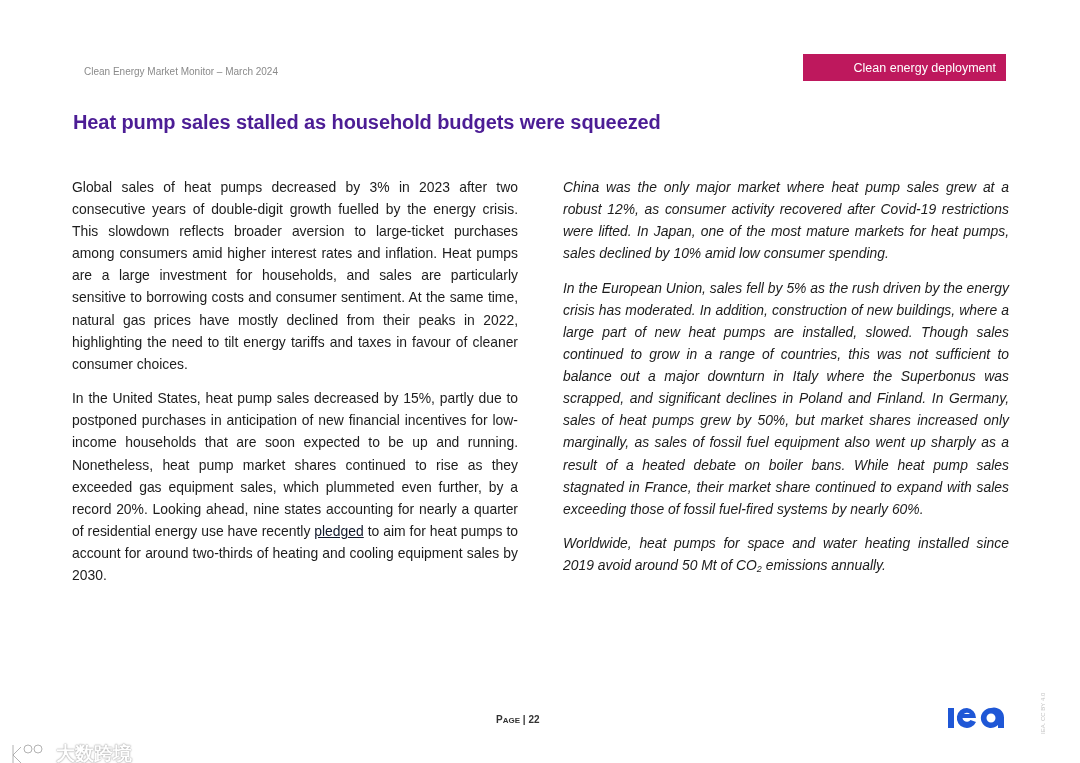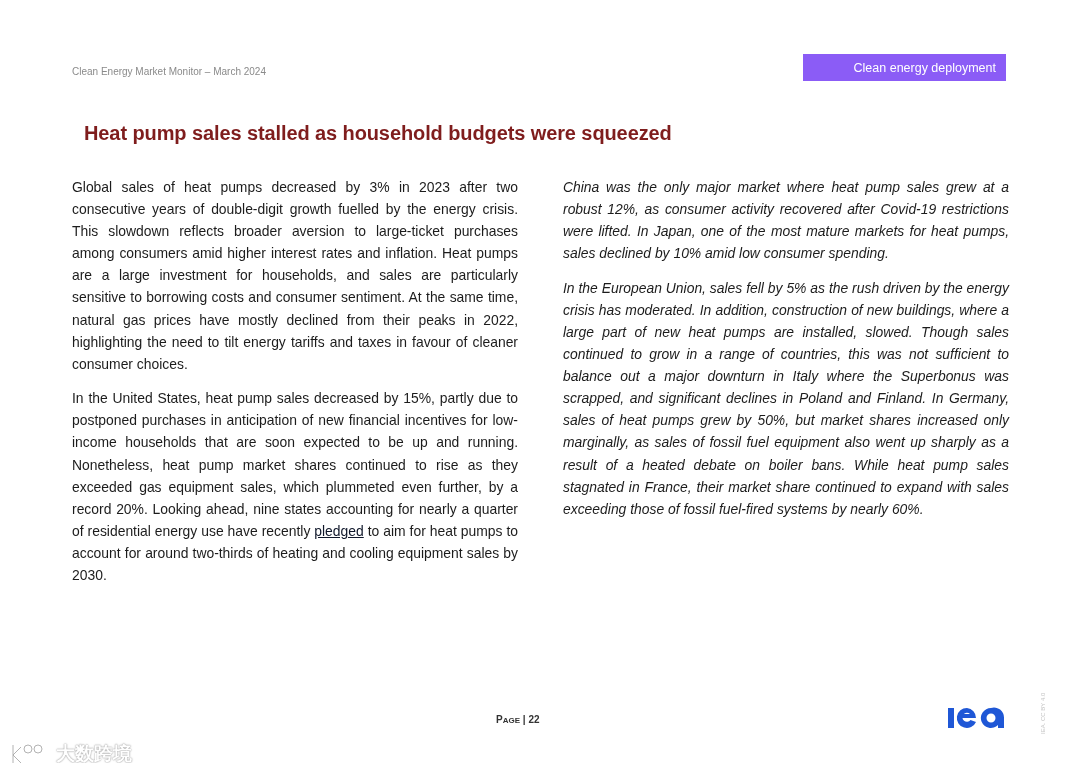--- a/index.html
+++ b/index.html
@@ -1,24 +1,24 @@
 <!DOCTYPE html>
 <html><head>
 <meta charset="utf-8">
 <style>
   html, body { margin: 0; padding: 0; background: #ffffff; }
   body { width: 1080px; height: 763px; position: relative; overflow: hidden;
          font-family: "Liberation Sans", sans-serif; color: #1a1a1a; }
-  .running-header { position: absolute; left: 72px; top: 66px; font-size: 10px; color: #8a8a8a; }
+  .running-header { position: absolute; left: 84px; top: 66px; font-size: 10px; color: #8a8a8a; }
   .section-tag { position: absolute; left: 803px; top: 54px; width: 203px; height: 27px;
-                 background: #8b5cf6; color: #ffffff; font-size: 12.5px;
+                 background: #be185d; color: #ffffff; font-size: 12.5px;
                  display: flex; align-items: center; justify-content: flex-end;
                  padding-right: 10px; box-sizing: border-box; }
-  .page-title { position: absolute; left: 72px; top: 110px; margin: 12px;
-                font-size: 20px; font-weight: bold; color: #7f1d1d; letter-spacing: -0.1px; }
+  .page-title { position: absolute; left: 72px; top: 110px; margin: 1px;
+                font-size: 20px; font-weight: bold; color: #4c1d95; letter-spacing: -0.1px; }
   .col { position: absolute; top: 148px; width: 446px; font-size: 13.9px; line-height: 22.1px;
          text-align: justify; color: #1c1c1c; margin-top: 28px; }
   .col-left { left: 72px; }
   .col-right { left: 563px; font-style: italic; }
   .col p { margin: 0 0 12.4px 0; }
   .link { color: #0f172a; text-decoration: underline; cursor: pointer; }
   sub { font-size: 9px; vertical-align: -2px; line-height: 0; }
   .page-num { position: absolute; left: 496px; top: 714px; font-size: 10px; font-weight: bold; color: #333; }
   .page-num .sc { font-size: 8px; }
   .iea-logo { position: absolute; left: 946px; top: 703px; }
@@ -41,20 +41,21 @@
 <h1 class="page-title">Heat pump sales stalled as household budgets were squeezed</h1>
 
 <div class="col col-left">
   <p>Global sales of heat pumps decreased by 3% in 2023 after two consecutive years of double-digit growth fuelled by the energy crisis. This slowdown reflects broader aversion to large-ticket purchases among consumers amid higher interest rates and inflation. Heat pumps are a large investment for households, and sales are particularly sensitive to borrowing costs and consumer sentiment. At the same time, natural gas prices have mostly declined from their peaks in 2022, highlighting the need to tilt energy tariffs and taxes in favour of cleaner consumer choices.</p>
   <p><span>In the United States, heat pump sales decreased by 15%, partly due to postponed purchases in anticipation of new financial incentives for low-income households that are soon expected to be up and running. Nonetheless, heat pump market shares continued to rise as they exceeded gas equipment sales, which plummeted even further, by a record 20%. Looking ahead, nine states accounting for nearly a quarter of residential energy use have recently </span><a class="link">pledged</a><span> to aim for heat pumps to account for around two-thirds of heating and cooling equipment sales by 2030.</span></p>
 </div>
 
 <div class="col col-right">
   <p>China was the only major market where heat pump sales grew at a robust 12%, as consumer activity recovered after Covid-19 restrictions were lifted. In Japan, one of the most mature markets for heat pumps, sales declined by 10% amid low consumer spending.</p>
   <p>In the European Union, sales fell by 5% as the rush driven by the energy crisis has moderated. In addition, construction of new buildings, where a large part of new heat pumps are installed, slowed. Though sales continued to grow in a range of countries, this was not sufficient to balance out a major downturn in Italy where the Superbonus was scrapped, and significant declines in Poland and Finland. In Germany, sales of heat pumps grew by 50%, but market shares increased only marginally, as sales of fossil fuel equipment also went up sharply as a result of a heated debate on boiler bans. While heat pump sales stagnated in France, their market share continued to expand with sales exceeding those of fossil fuel-fired systems by nearly 60%.</p>
+  <p><span>Worldwide, heat pumps for space and water heating installed since 2019 avoid around 50 Mt of CO</span><sub>2</sub><span> emissions annually.</span></p>
 </div>
 
 <div class="page-num">
   <span>P</span><span class="sc">AGE</span><span> | </span><span>22</span>
 </div>
 
 <div class="iea-logo">
   <svg width="62" height="28" viewBox="0 0 62 28" aria-hidden="true">
     <rect x="2" y="5" width="6" height="20" fill="#1f57d6"></rect>
     <path d="M21 5 a10 10 0 1 0 9 14 l-5.5 -2 a4.5 4.5 0 1 1 -0.5 -6 l-9 0 l0 4 l15 0 a10 10 0 0 0 -9 -10 z" fill="#1f57d6"></path>

